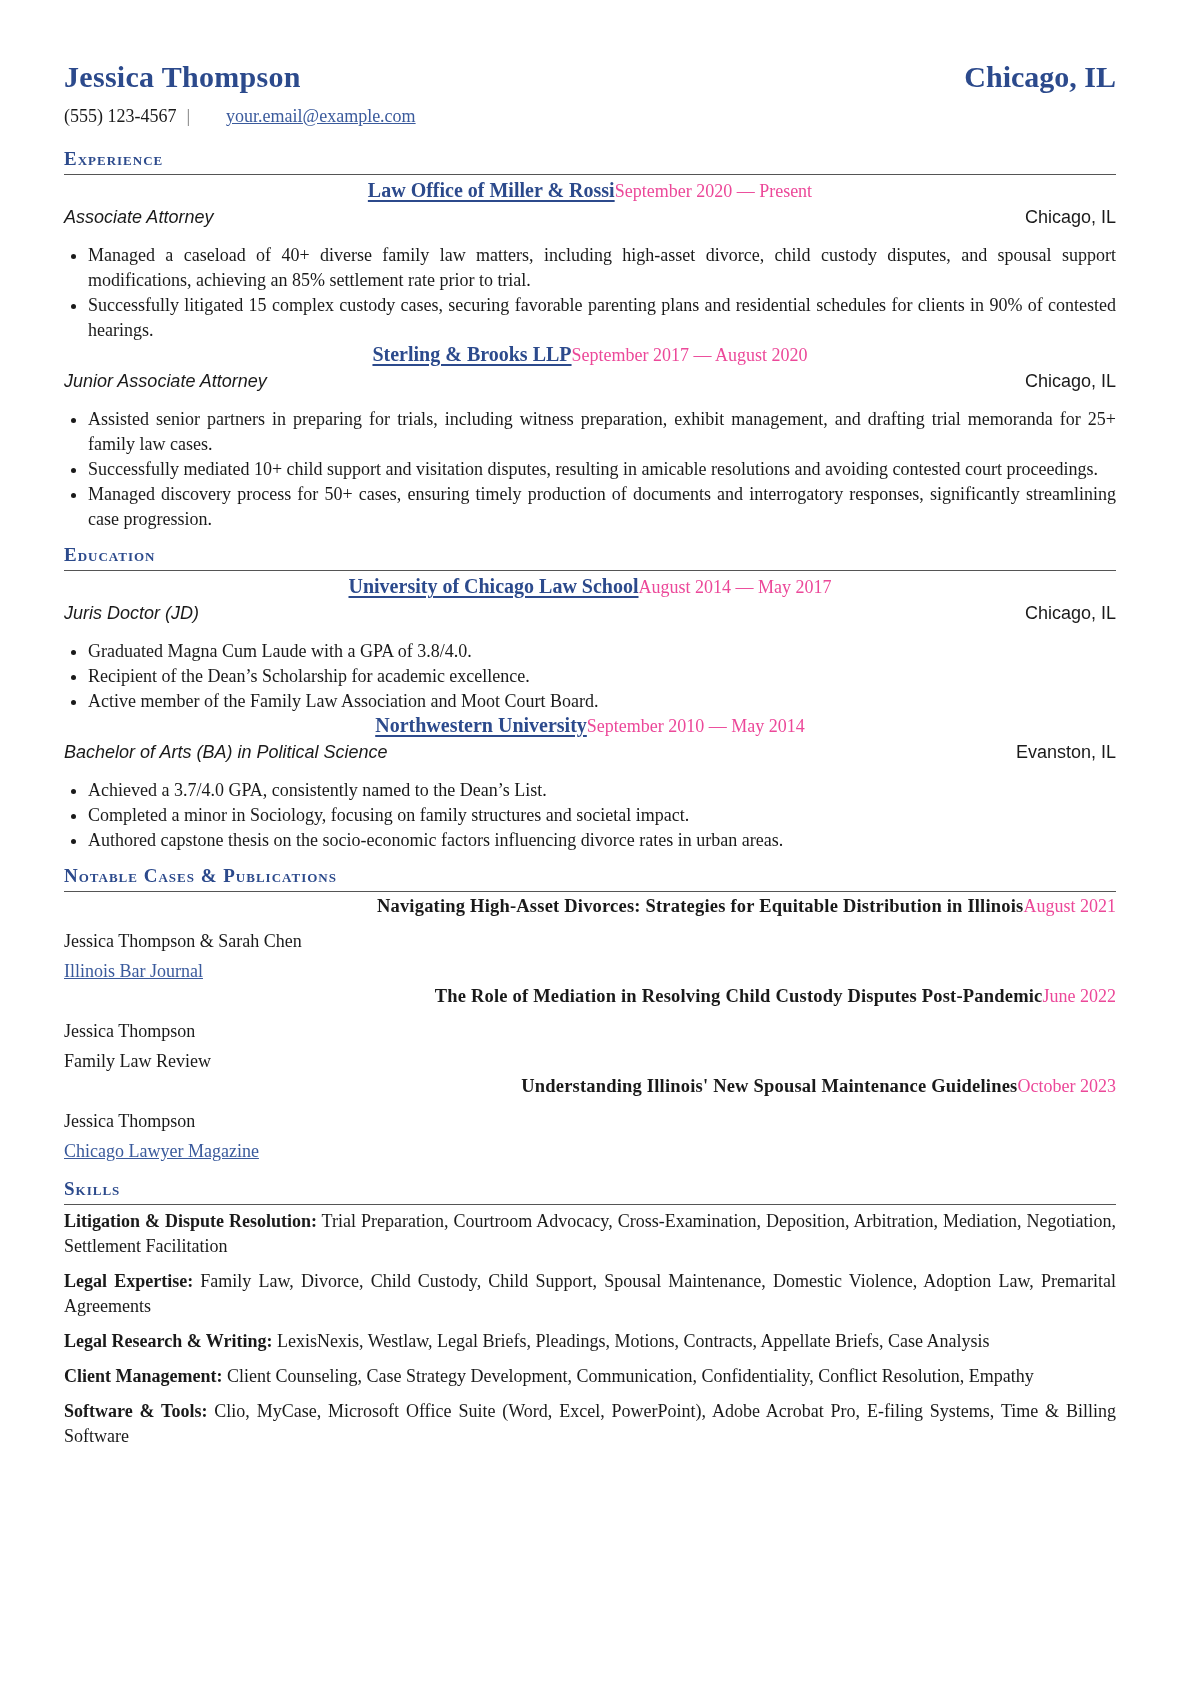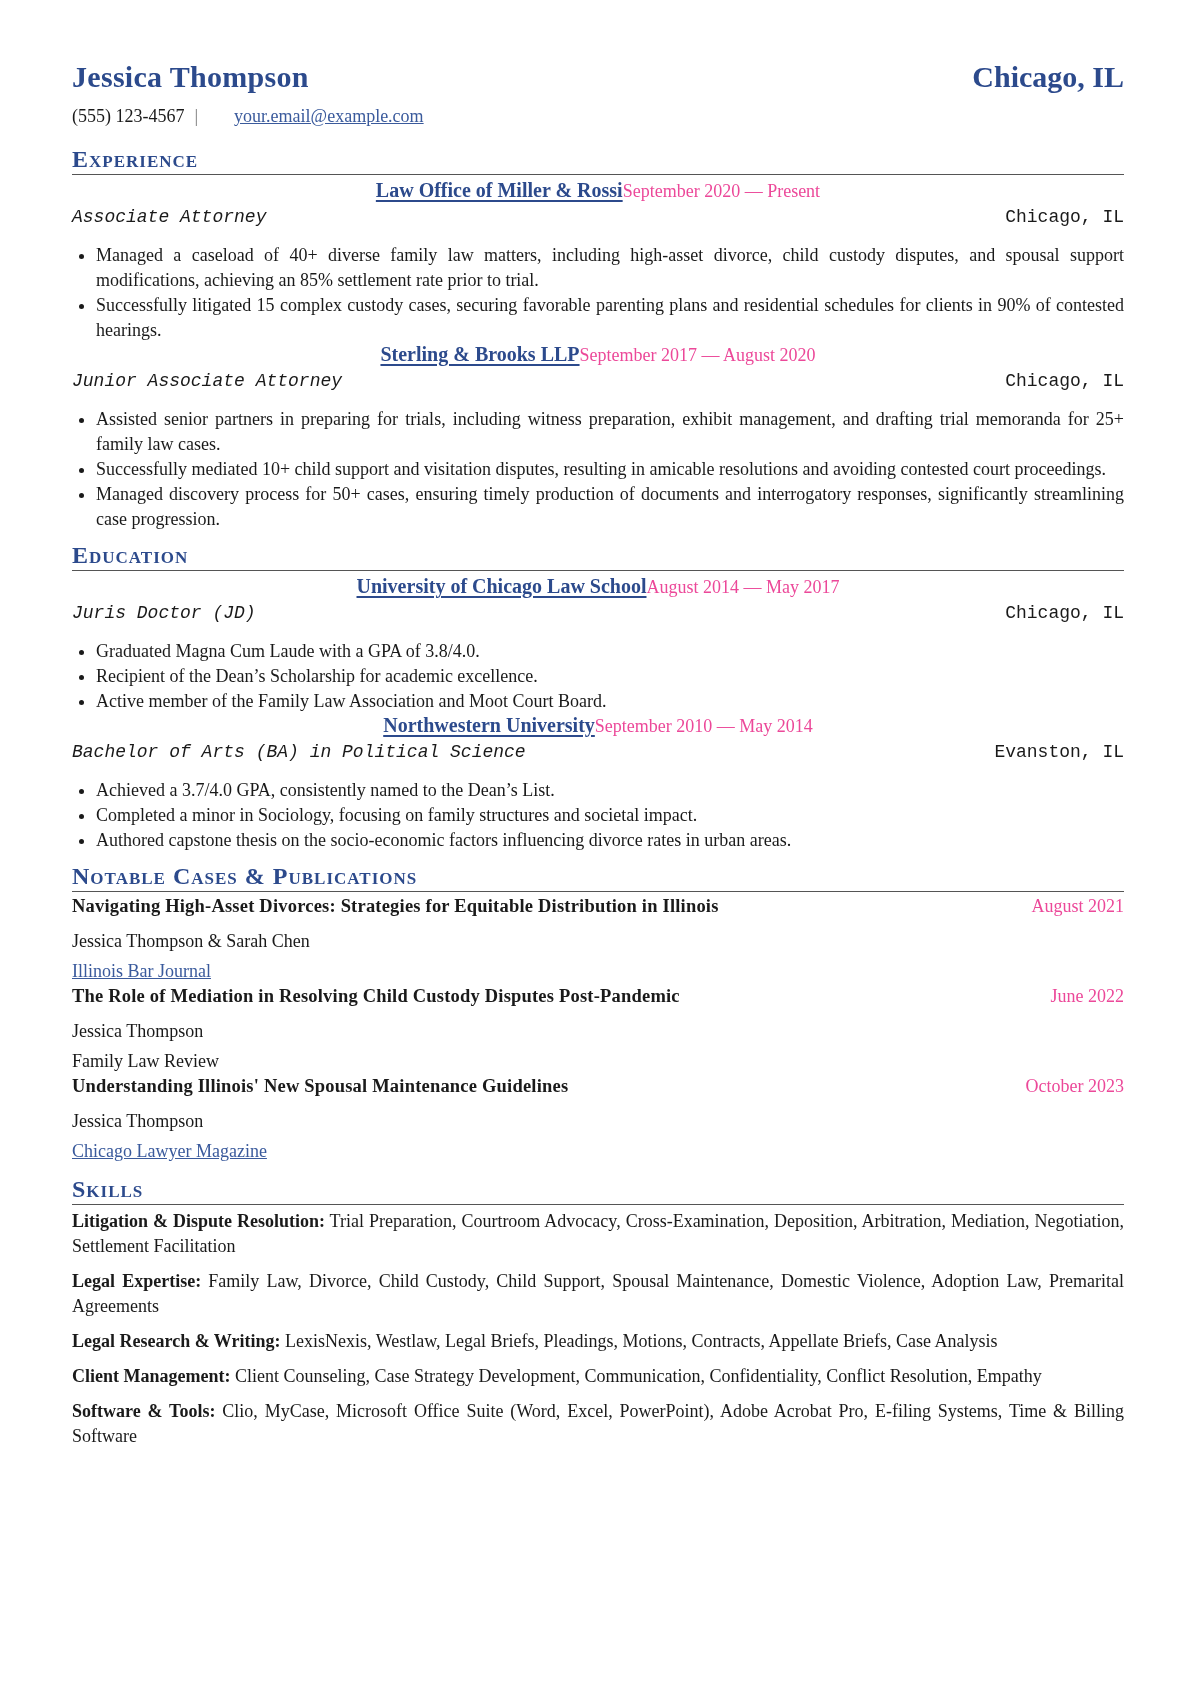--- a/index.html
+++ b/index.html
@@ -1,43 +1,43 @@
 <!DOCTYPE html>
 <html><head>
 <meta charset="utf-8">
 <style>
   html, body { margin: 0; padding: 0; background: #ffffff; }
   body { width: 1190px; height: 1683px; position: relative; overflow: hidden;
          font-family: "DejaVu Serif", "Liberation Serif", serif; color: #1a1a1a; }
-  .page { position: absolute; left: 72px; top: 60px; width: 1052px; }
+  .page { position: absolute; left: 64px; top: 60px; width: 1052px; }
   a { color: #2c4a8c; text-decoration: underline; }
 
   .header-row { display: flex; justify-content: space-between; align-items: baseline; height: 44px; }
   .name { font-family: "Liberation Serif", "DejaVu Serif", serif; font-weight: bold; font-size: 30px; color: #2c4a8c; letter-spacing: 0.3px; }
   .city { font-family: "Liberation Serif", "DejaVu Serif", serif; font-weight: bold; font-size: 30px; color: #2c4a8c; }
   .contact { font-family: "Liberation Serif", serif; font-size: 18px; margin-top: 2px; height: 26px; }
   .contact .sep { color: #777; margin: 0 10px; }
   .contact a { color: #3a5a9c; margin-left: 26px; }
 
   .section { margin-top: 10px; }
   .section-title { font-family: "Liberation Serif", "DejaVu Serif", serif; font-weight: bold; color: #2c4a8c;
-                   font-variant: small-caps; font-size: 24px; letter-spacing: 1px; line-height: 26px; }
+                   font-variant: small-caps; font-size: 19px; letter-spacing: 1px; line-height: 26px; }
   .rule { height: 0; border-top: 1.5px solid #555; margin: 2px 0 4px 0; }
 
   .entry-top { display: flex; justify-content: center; align-items: baseline; height: 28px; }
   .org { font-family: "Liberation Serif", serif; font-weight: bold; font-size: 20px; color: #2c4a8c; text-decoration: underline; text-underline-offset: 3px; }
   .date { font-family: "Liberation Serif", serif; font-size: 18px; color: #ec4899; }
-  .entry-sub { display: flex; justify-content: space-between; align-items: baseline; height: 28px; font-family: Liberation Mono, monospace; font-size: 18px; }
+  .entry-sub { display: flex; justify-content: space-between; align-items: baseline; height: 28px; font-family: Liberation Sans, sans-serif; font-size: 18px; }
   .role { font-style: italic; }
 
   ul.bullets { margin: 8px 0 0 0; padding: 0 0 0 24px; font-family: "Liberation Serif", serif; font-size: 18px; line-height: 25px; text-align: justify; }
   ul.bullets li { margin: 0; padding: 0; }
 
   .pub { font-family: "Liberation Serif", serif; font-size: 18px; }
-  .pub-top { display: flex; justify-content: space-between; align-items: baseline; height: 30px; }
+  .pub-top { display: flex; justify-content: flex-end; align-items: baseline; height: 30px; }
   .pub-title { font-weight: bold; font-size: 18.5px; letter-spacing: 0.2px; }
   .pub-line { height: 30px; line-height: 30px; }
   .pub-line a { color: #3a5a9c; }
 
   .skill { font-family: "Liberation Serif", serif; font-size: 18px; line-height: 25px; text-align: justify; margin: 4px 0 10px 0; }
   .skill .cat { font-weight: bold; }
 </style>
 </head>
 <body>
 

